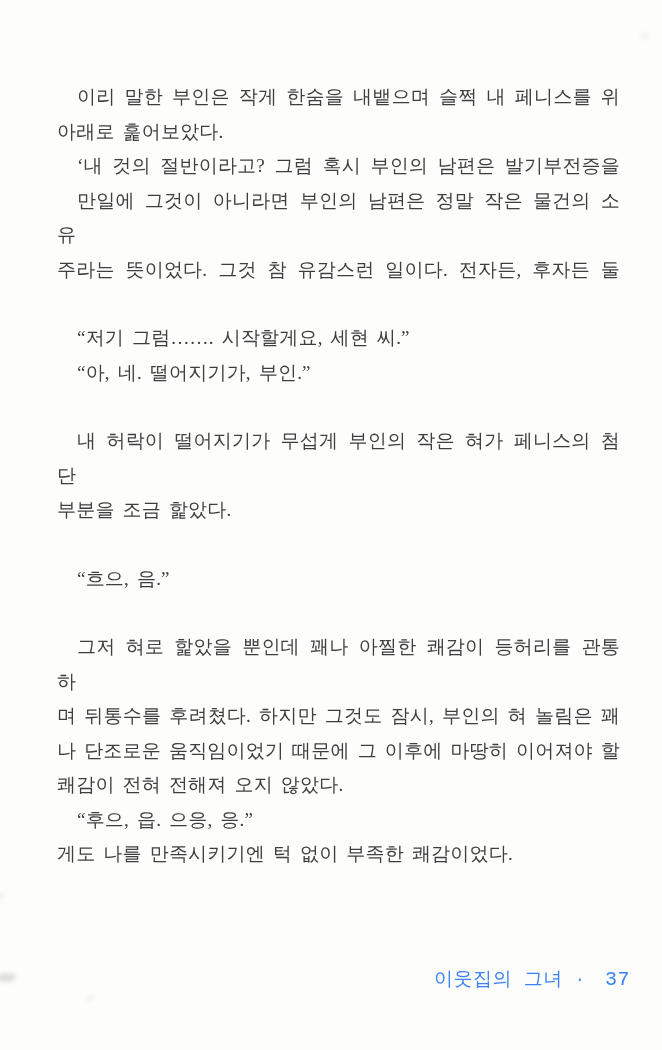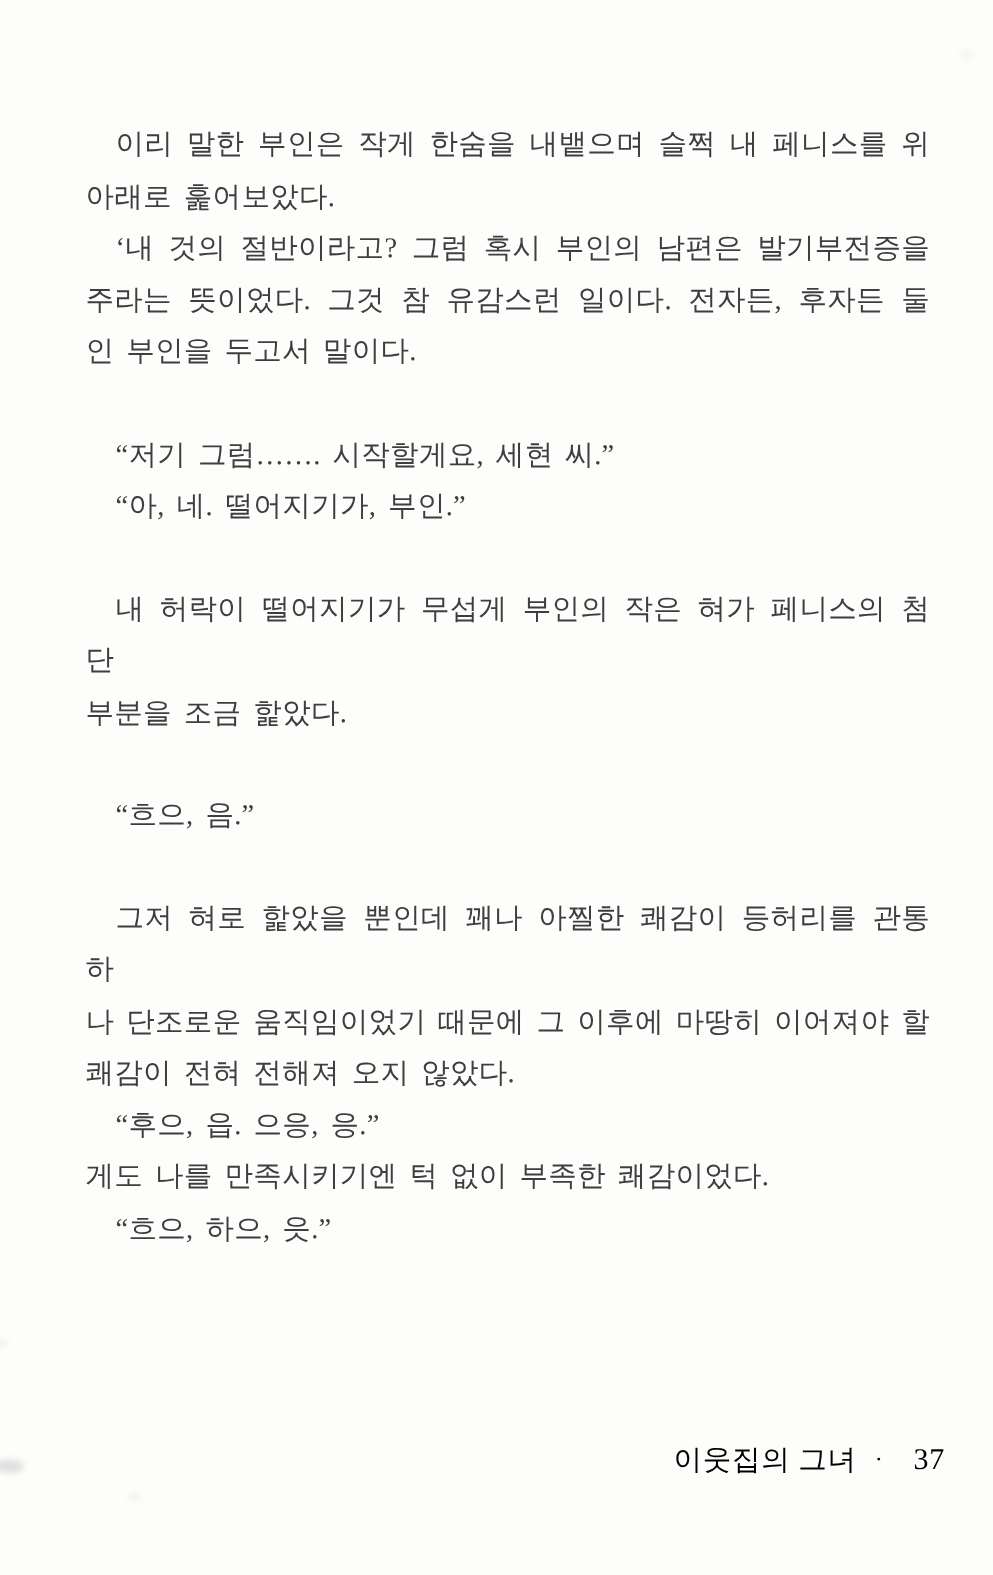--- a/index.html
+++ b/index.html
@@ -38,23 +38,24 @@
     text-indent: 20px;
   }
   .spacer {
     height: 34px;
   }
   .page-footer {
     position: absolute;
     top: 962px;
     right: 32px;
     font-size: 19px;
-    line-height: 23px;
-    color: #000000;
+    line-height: 36px;
+    color: #3b82f6;
     letter-spacing: 0.5px;
+    font-family: Liberation Mono, monospace;
   }
   .page-footer .sep-dot {
     display: inline-block;
     margin-left: 12px;
     font-size: 16px;
     vertical-align: 1px;
   }
   .page-footer .page-num {
     display: inline-block;
     margin-left: 20px;
@@ -75,37 +76,37 @@
 </head>
 <body>
 
 <div class="page">
 
   <main class="body-text">
 
   <div class="line indent fill">이리 말한 부인은 작게 한숨을 내뱉으며 슬쩍 내 페니스를 위</div>
       <div class="line">아래로 훑어보았다.</div>
       <div class="line indent fill">‘내 것의 절반이라고? 그럼 혹시 부인의 남편은 발기부전증을</div>
+      <div class="line indent fill">만일에 그것이 아니라면 부인의 남편은 정말 작은 물건의 소유</div>
       <div class="line fill">주라는 뜻이었다. 그것 참 유감스런 일이다. 전자든, 후자든 둘</div>
-      <div class="line">인 부인을 두고서 말이다.</div>
       <div class="spacer"></div>
       <div class="line indent">“저기 그럼……. 시작할게요, 세현 씨.”</div>
       <div class="line indent">“아, 네. 떨어지기가, 부인.”</div>
       <div class="spacer"></div>
       <div class="line indent fill">내 허락이 떨어지기가 무섭게 부인의 작은 혀가 페니스의 첨단</div>
       <div class="line">부분을 조금 핥았다.</div>
       <div class="spacer"></div>
       <div class="line indent">“흐으, 음.”</div>
       <div class="spacer"></div>
       <div class="line indent fill">그저 혀로 핥았을 뿐인데 꽤나 아찔한 쾌감이 등허리를 관통하</div>
+      <div class="line fill">며 뒤통수를 후려쳤다. 하지만 그것도 잠시, 부인의 혀 놀림은 꽤</div>
       <div class="line fill">나 단조로운 움직임이었기 때문에 그 이후에 마땅히 이어져야 할</div>
       <div class="line">쾌감이 전혀 전해져 오지 않았다.</div>
       <div class="line indent">“후으, 읍. 으응, 응.”</div>
       <div class="line">게도 나를 만족시키기엔 턱 없이 부족한 쾌감이었다.</div>
-      <div class="line indent">“흐으, 하으, 읏.”</div>
     </main>
 
   <footer class="page-footer">
     <span class="running-title">이웃집의 그녀</span><span class="sep-dot">·</span><span class="page-num">37</span>
   </footer>
 
   <div class="artifact a1"></div>
   <div class="artifact a2"></div>
   <div class="artifact a3"></div>
   <div class="artifact a4"></div>

